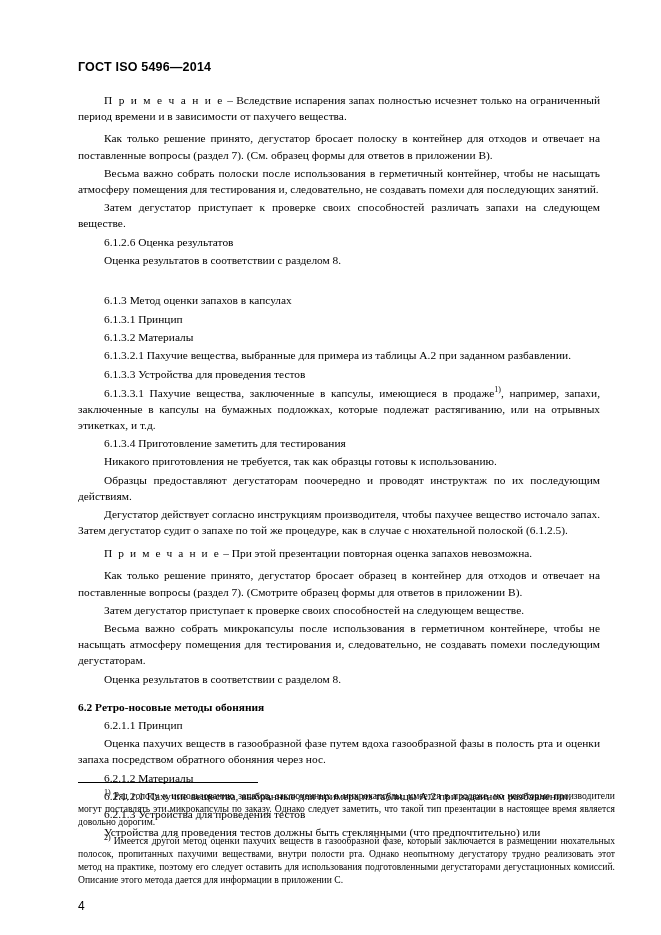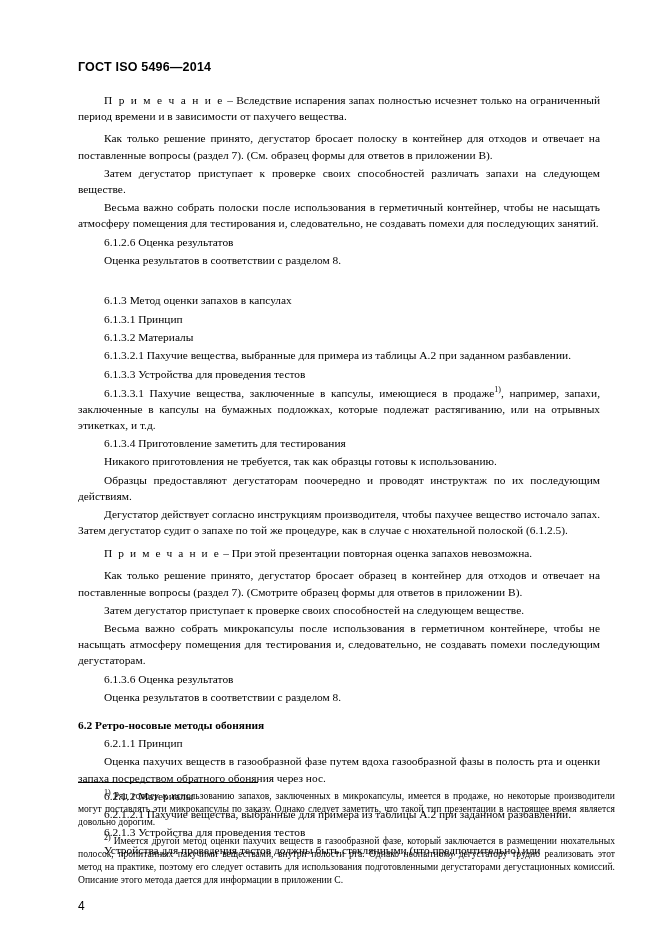--- a/index.html
+++ b/index.html
@@ -105,22 +105,22 @@
 
 <div class="page">
 
   <div class="header">ГОСТ ISO 5496—2014</div>
 
   <div class="body-block">
 
     <p class="note"><span class="lbl">П р и м е ч а н и е</span><span> – Вследствие испарения запах полностью исчезнет только на ограниченный период времени и в зависимости от пахучего вещества.</span></p>
 
     <p class="indent">Как только решение принято, дегустатор бросает полоску в контейнер для отходов и отвечает на поставленные вопросы (раздел 7). (См. образец формы для ответов в приложении В).</p>
+    <p class="indent">Весьма важно собрать полоски после использования в герметичный контейнер, чтобы не насыщать атмосферу помещения для тестирования и, следовательно, не создавать помехи для последующих занятий.</p>
     <p class="indent">Затем дегустатор приступает к проверке своих способностей различать запахи на следующем веществе.</p>
-    <p class="indent">Весьма важно собрать полоски после использования в герметичный контейнер, чтобы не насыщать атмосферу помещения для тестирования и, следовательно, не создавать помехи для последующих занятий.</p>
 
     <p class="sub">6.1.2.6 Оценка результатов</p>
     <p class="sub">Оценка результатов в соответствии с разделом 8.</p>
 
     <p class="heading">6.1.3 Метод оценки запахов в капсулах</p>
 
     <p class="sub">6.1.3.1 Принцип</p>
     <p class="sub">6.1.3.2 Материалы</p>
     <p class="sub">6.1.3.2.1 Пахучие вещества, выбранные для примера из таблицы А.2 при заданном разбавлении.</p>
     <p class="sub">6.1.3.3 Устройства для проведения тестов</p>
@@ -132,21 +132,20 @@
     <p class="sub">Образцы предоставляют дегустаторам поочередно и проводят инструктаж по их последующим действиям.</p>
 
     <p class="indent">Дегустатор действует согласно инструкциям производителя, чтобы пахучее вещество источало запах. Затем дегустатор судит о запахе по той же процедуре, как в случае с нюхательной полоской (6.1.2.5).</p>
 
     <p class="note gap-top"><span class="lbl">П р и м е ч а н и е</span><span> – При этой презентации повторная оценка запахов невозможна.</span></p>
 
     <p class="indent">Как только решение принято, дегустатор бросает образец в контейнер для отходов и отвечает на поставленные вопросы (раздел 7). (Смотрите образец формы для ответов в приложении В).</p>
     <p class="indent">Затем дегустатор приступает к проверке своих способностей на следующем веществе.</p>
     <p class="indent">Весьма важно собрать микрокапсулы после использования в герметичном контейнере, чтобы не насыщать атмосферу помещения для тестирования и, следовательно, не создавать помехи последующим дегустаторам.</p>
 
-    <p class="sub">6.1.3.6 Оценка результатов</p>
     <p class="sub">Оценка результатов в соответствии с разделом 8.</p>
 
     <p class="heading-left">6.2 Ретро-носовые методы обоняния</p>
 
 
     <p class="sub">6.2.1.1 Принцип</p>
     <p class="sub">Оценка пахучих веществ в газообразной фазе путем вдоха газообразной фазы в полость рта и оценки запаха посредством обратного обоняния через нос.</p>
     <p class="sub">6.2.1.2 Материалы</p>
     <p class="sub">6.2.1.2.1 Пахучие вещества, выбранные для примера из таблицы А.2 при заданном разбавлении.</p>
     <p class="sub">6.2.1.3 Устройства для проведения тестов</p>

